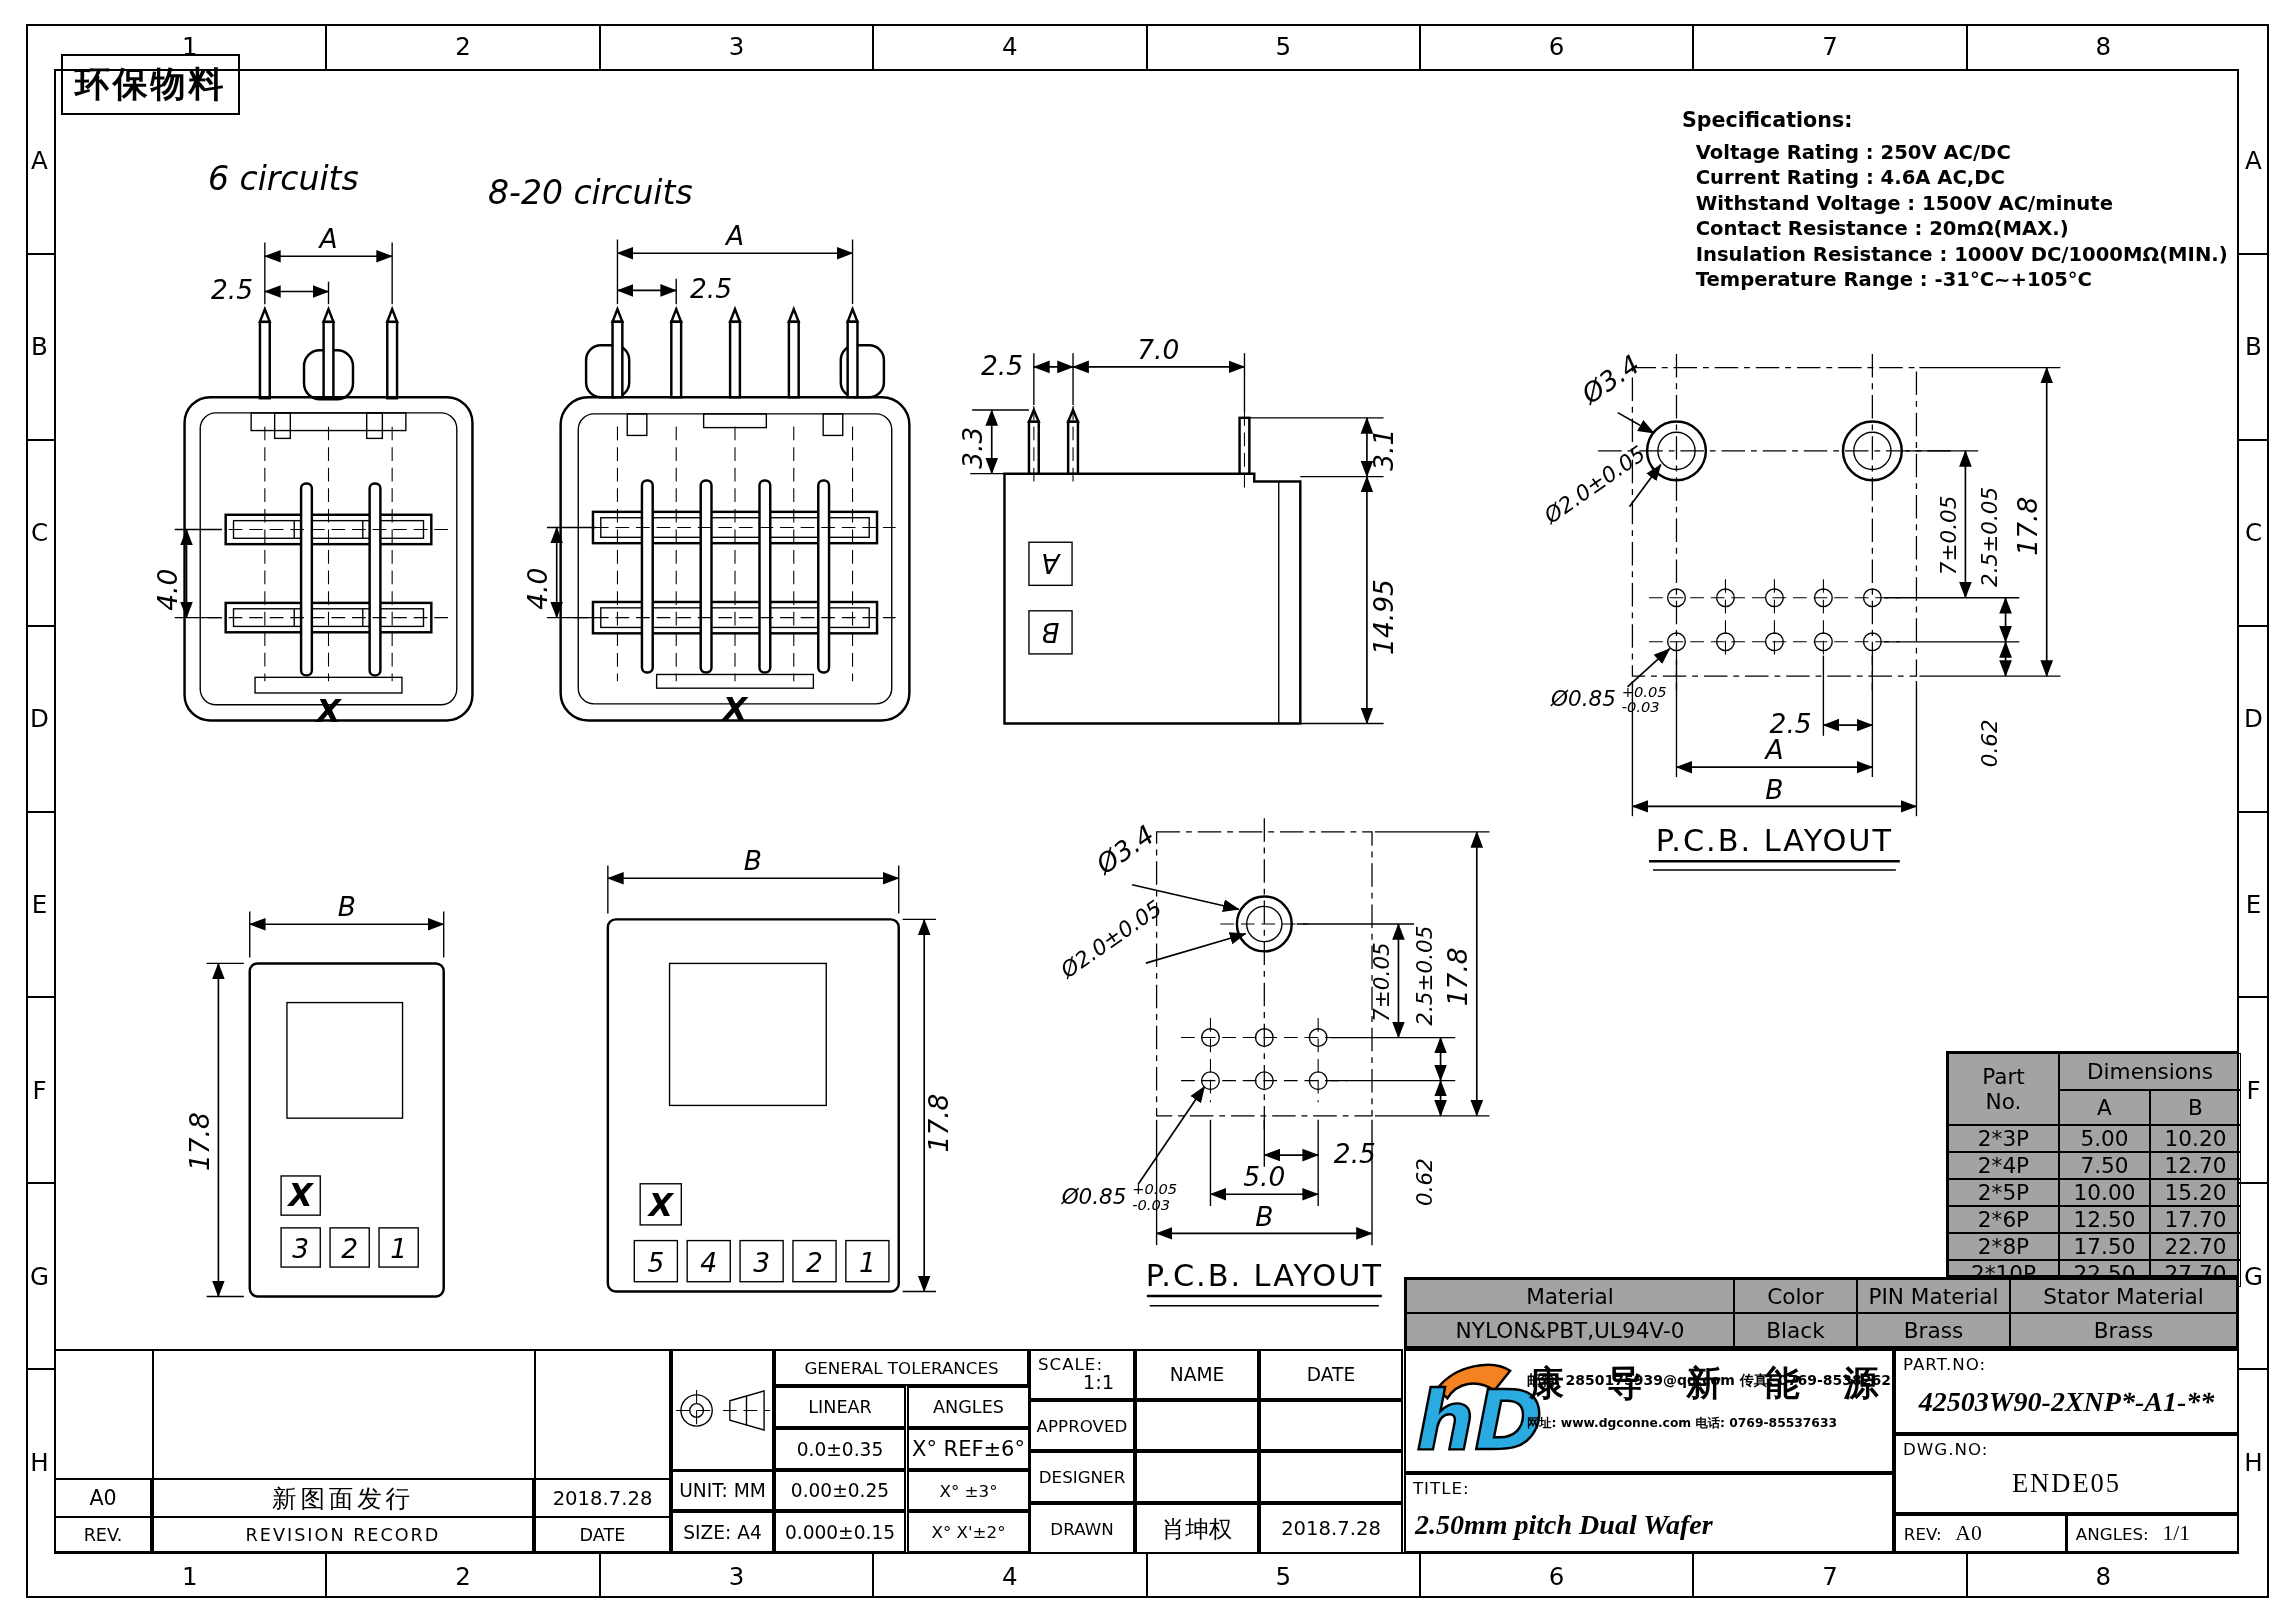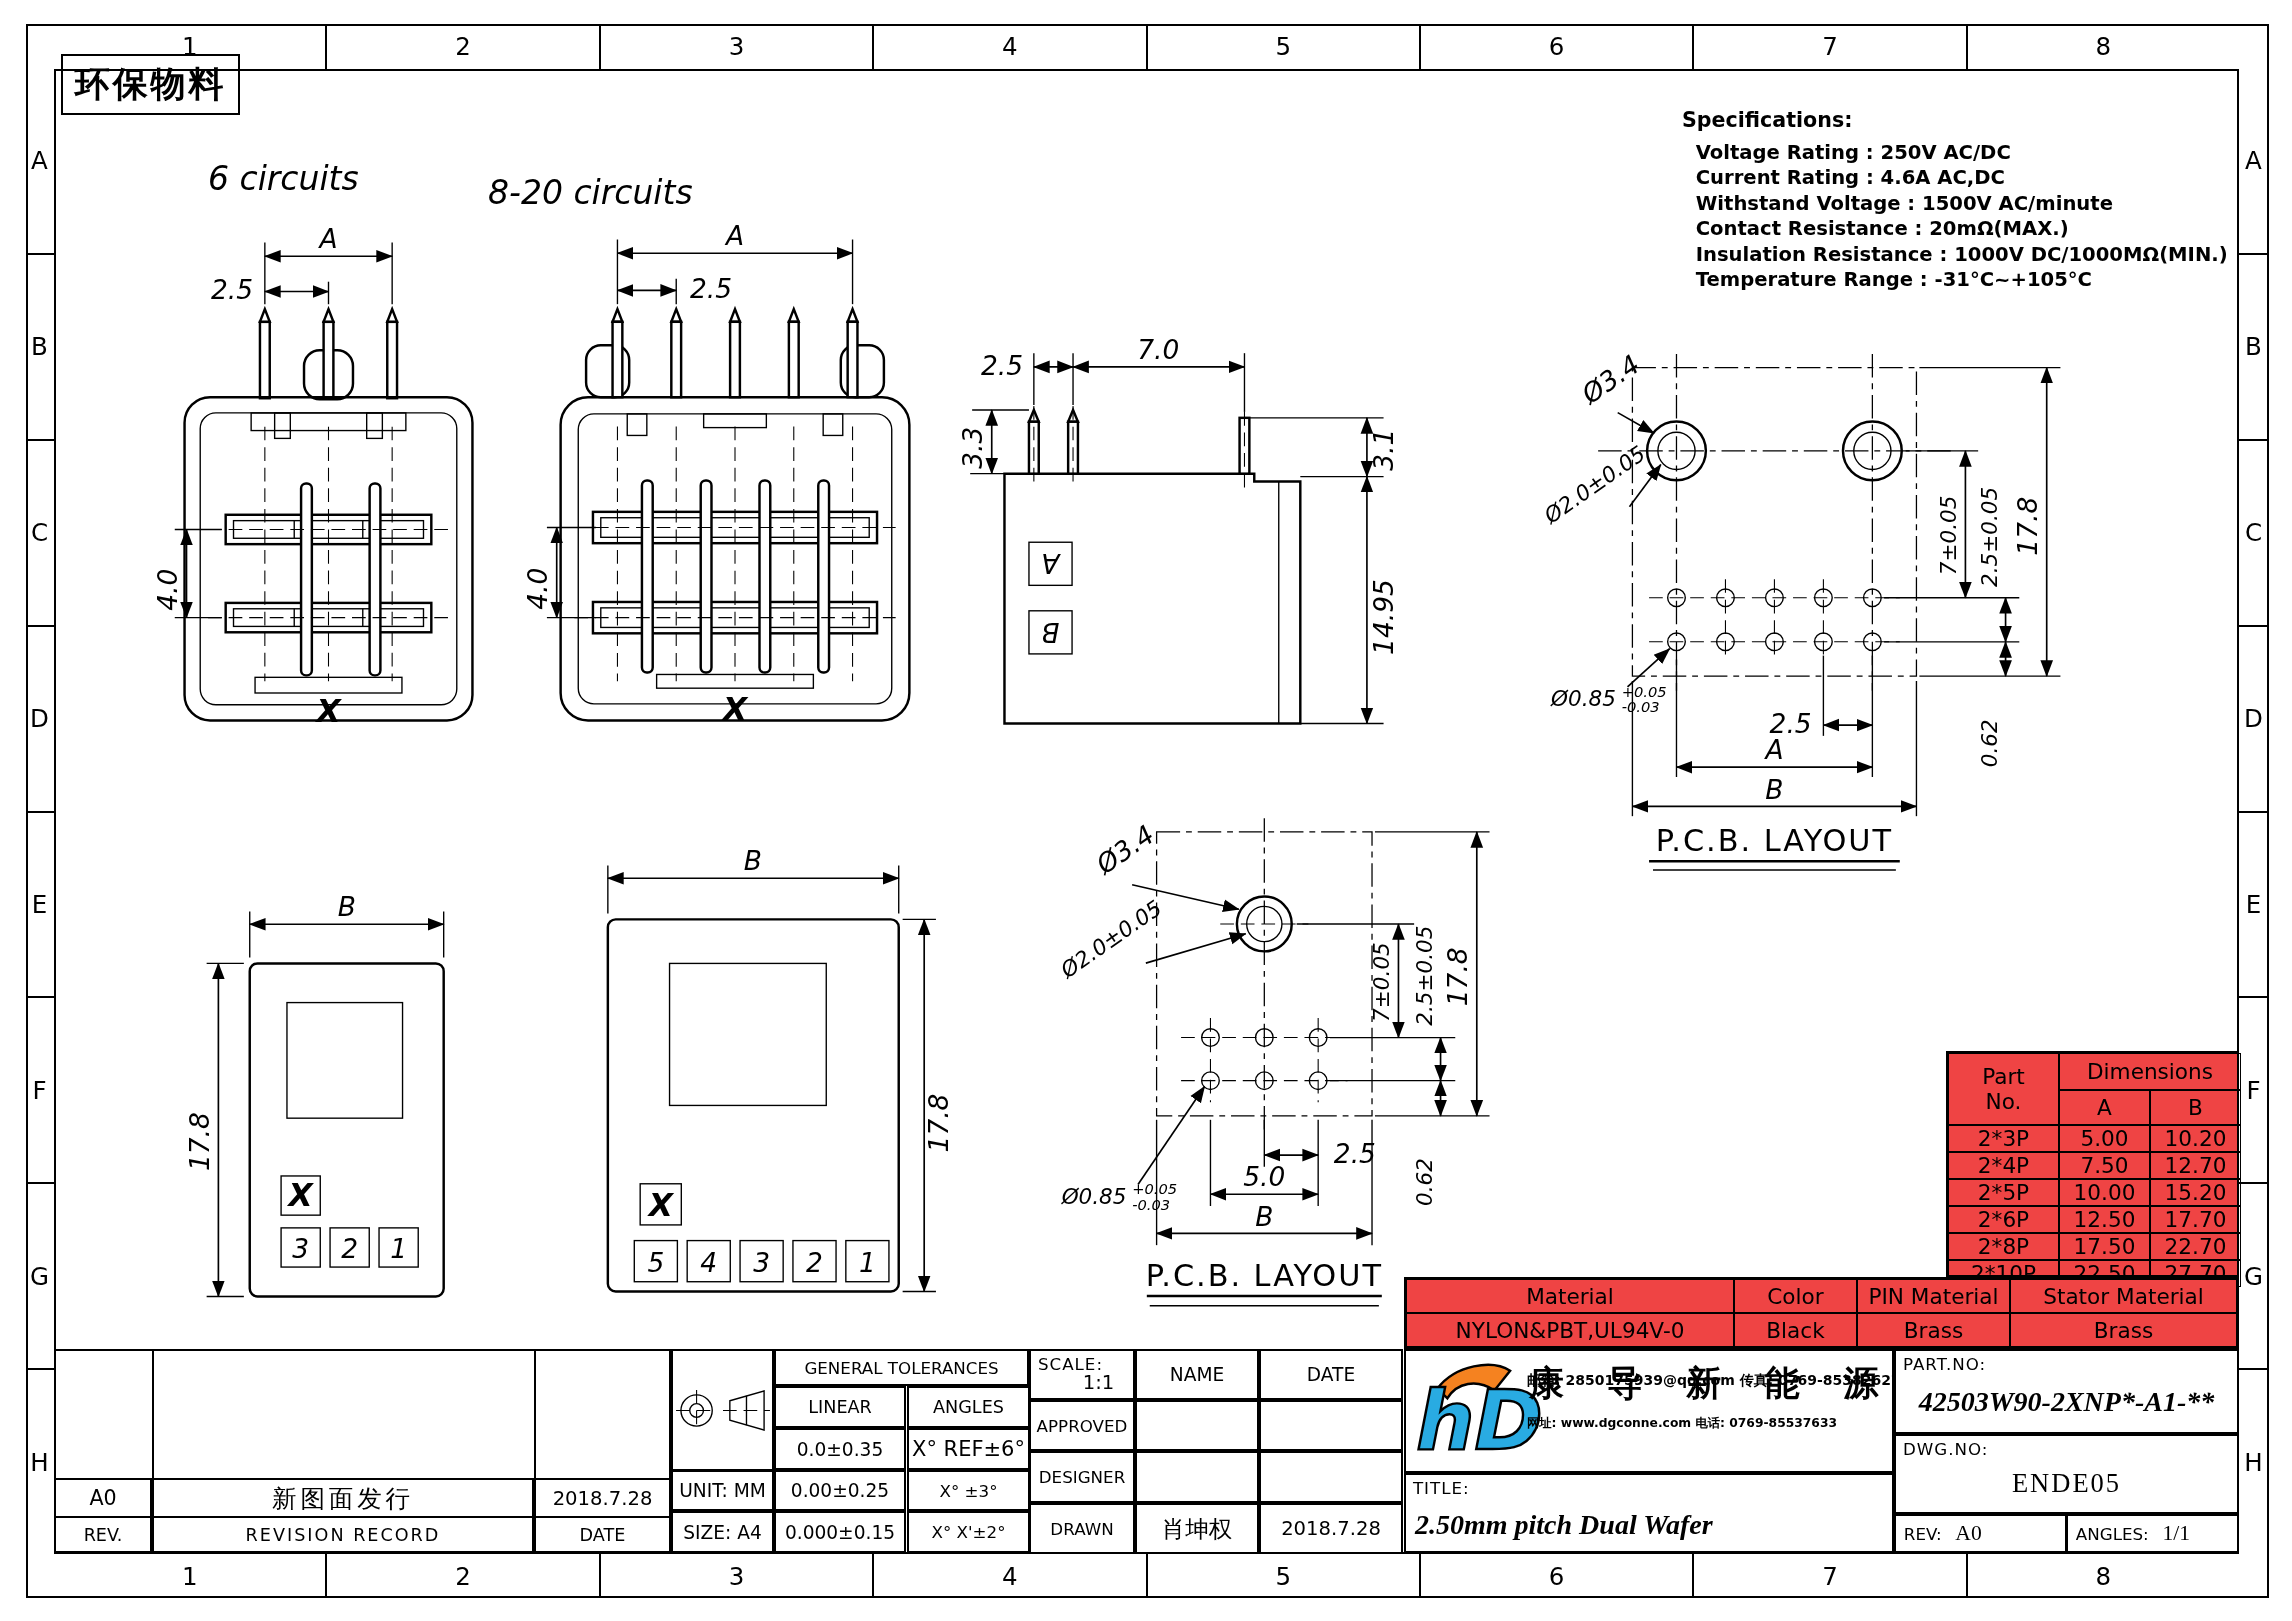--- a/index.html
+++ b/index.html
@@ -25,21 +25,21 @@
   .olf{fill:#fff;stroke:#000;stroke-width:2.5}
   .tn{fill:none;stroke:#000;stroke-width:1.4}
   .dm{fill:none;stroke:#000;stroke-width:1.7}
   .cl{fill:none;stroke:#000;stroke-width:1.1;stroke-dasharray:14 7}
   .cd{fill:none;stroke:#000;stroke-width:1.3;stroke-dasharray:24 6 6 6}
   .dt{font:italic 27px "DejaVu Sans",sans-serif;fill:#000}
   .dts{font:italic 22px "DejaVu Sans",sans-serif;fill:#000}
   .dtt{font:italic 15px "DejaVu Sans",sans-serif;fill:#000}
   .pcbt{font:31px "DejaVu Sans",sans-serif;fill:#000;letter-spacing:2px}
   .mk{font:italic bold 32px "DejaVu Sans",sans-serif;fill:#000}
-  .pt{position:absolute;display:grid;border:2.5px solid #000;background:#ef4444}
+  .pt{position:absolute;display:grid;border:2.5px solid #000;background:#a3a3a3}
   .pt>div{border:1.3px solid #000;display:flex;align-items:center;justify-content:center;font-size:21.6px}
   .two{flex-direction:column;line-height:25.5px}
   .serifbi{font-family:Liberation Serif, serif;font-style:italic;font-weight:bold}
   .serif{font-family:"Liberation Serif",serif}
   .kv{display:flex;align-items:center;justify-content:flex-start;padding-left:7.8px;gap:13.7px}
   .kv .k{font-size:16.7px}
   .kv .v{font-size:21.6px;font-family:"Liberation Serif",serif}
 </style>
 </head>
 <body>

